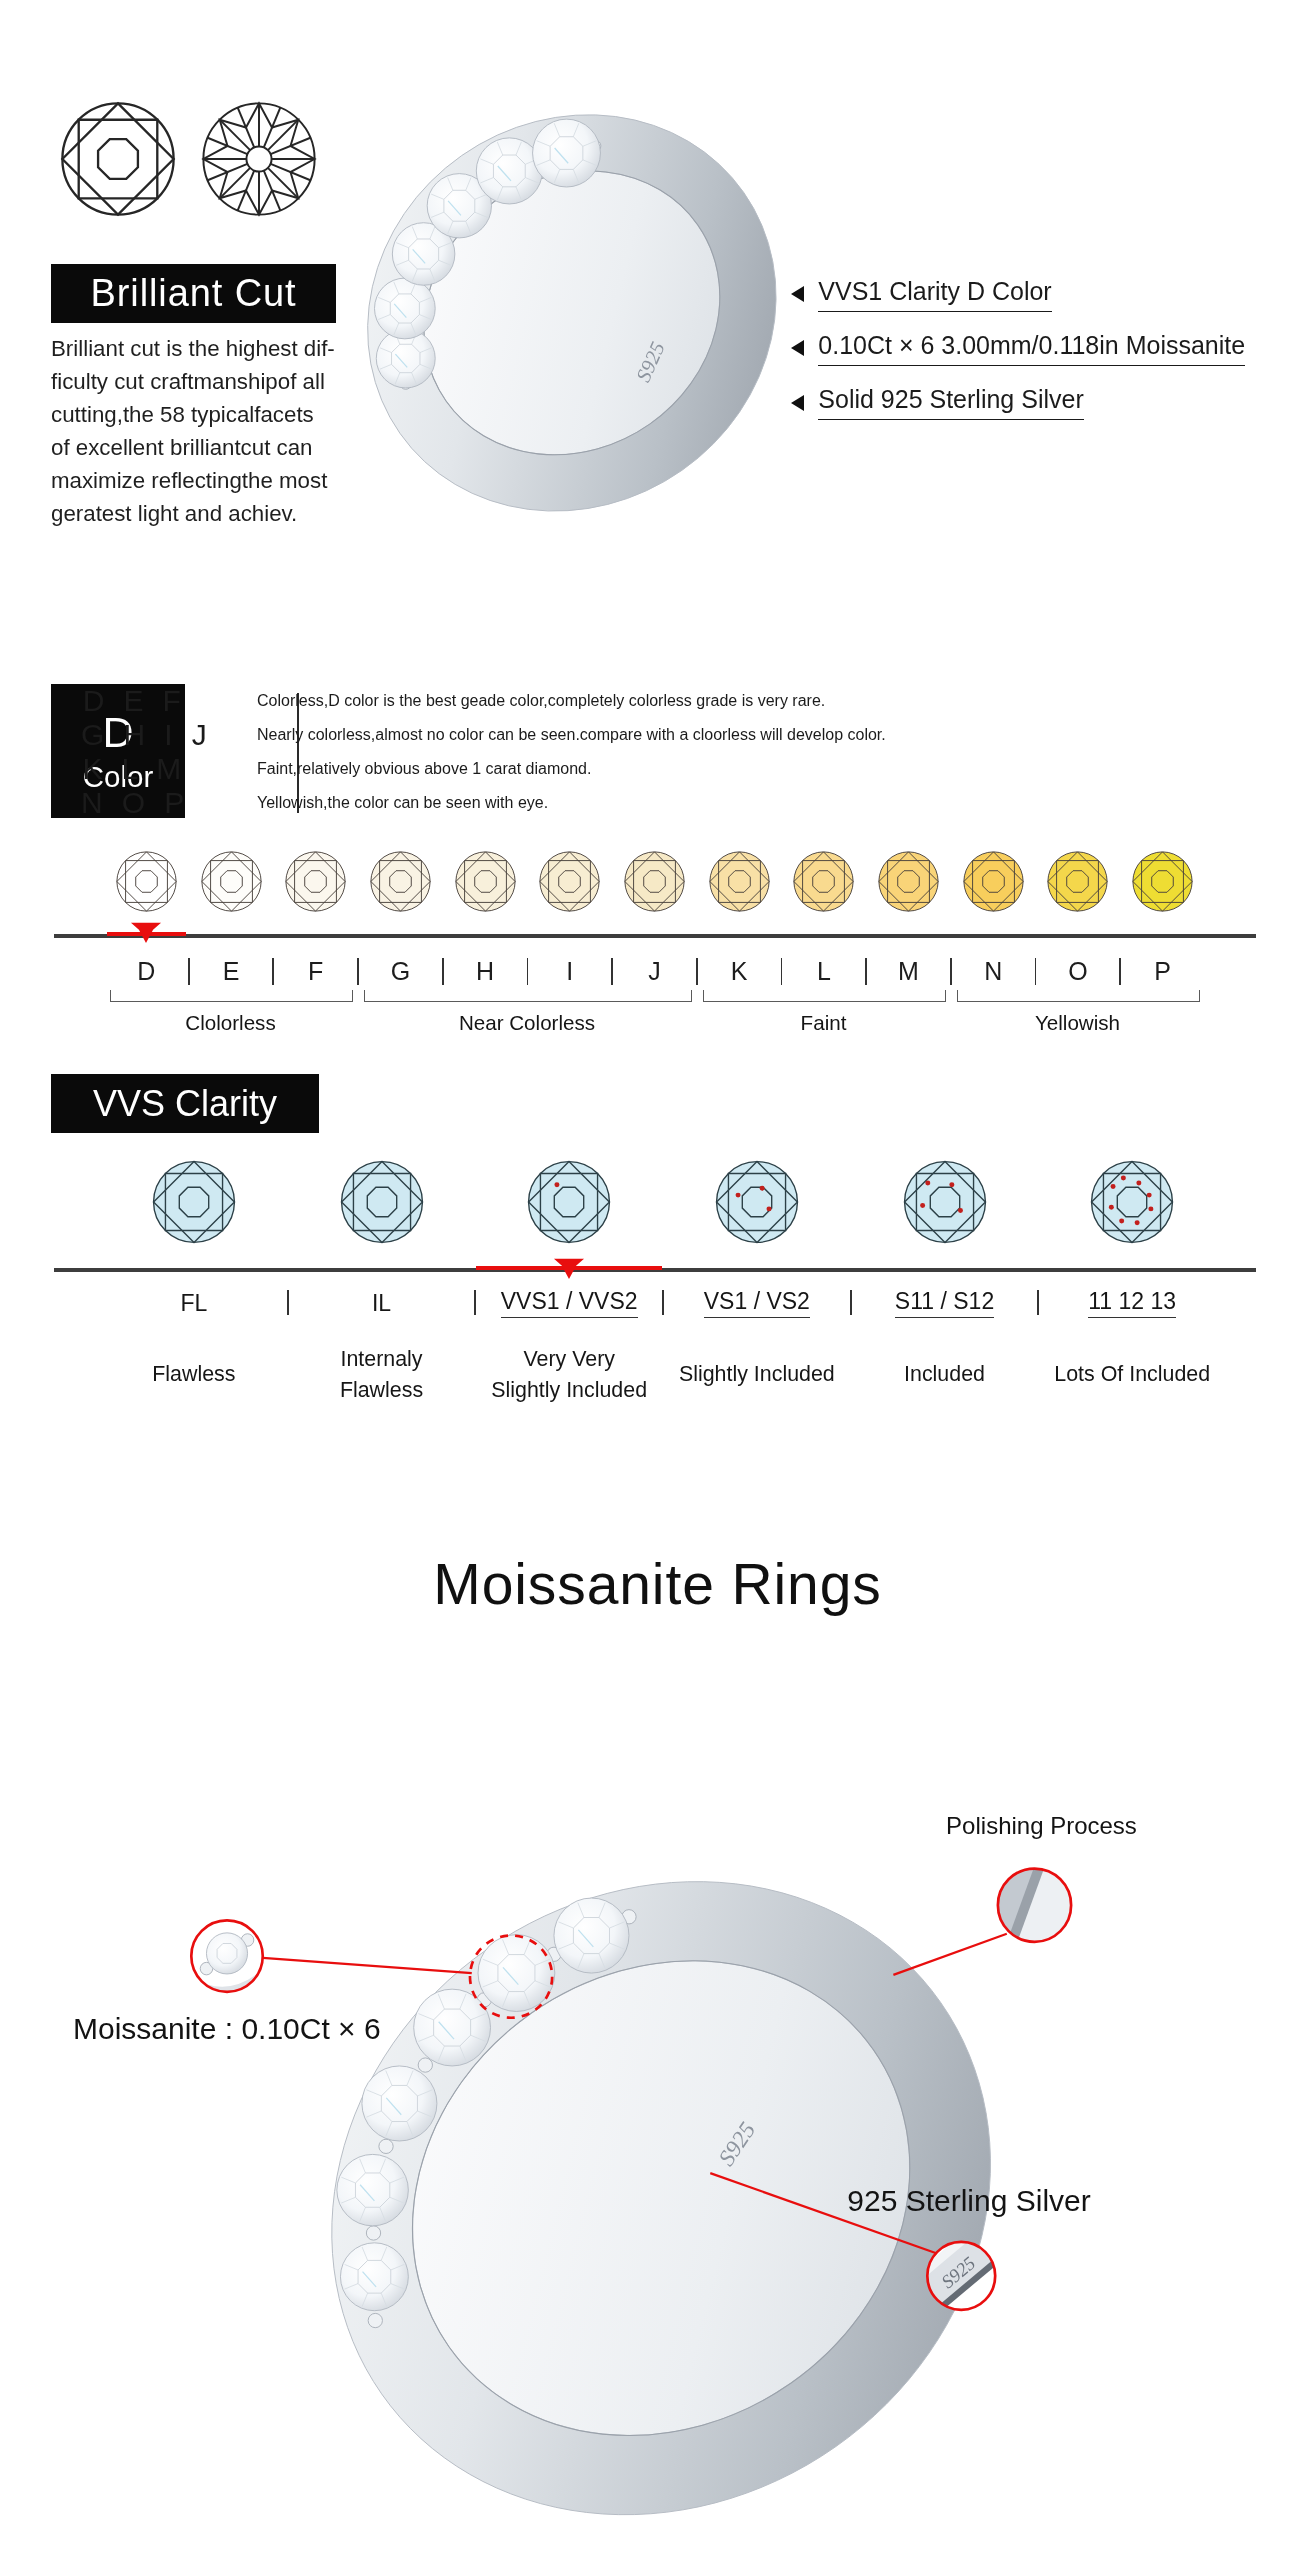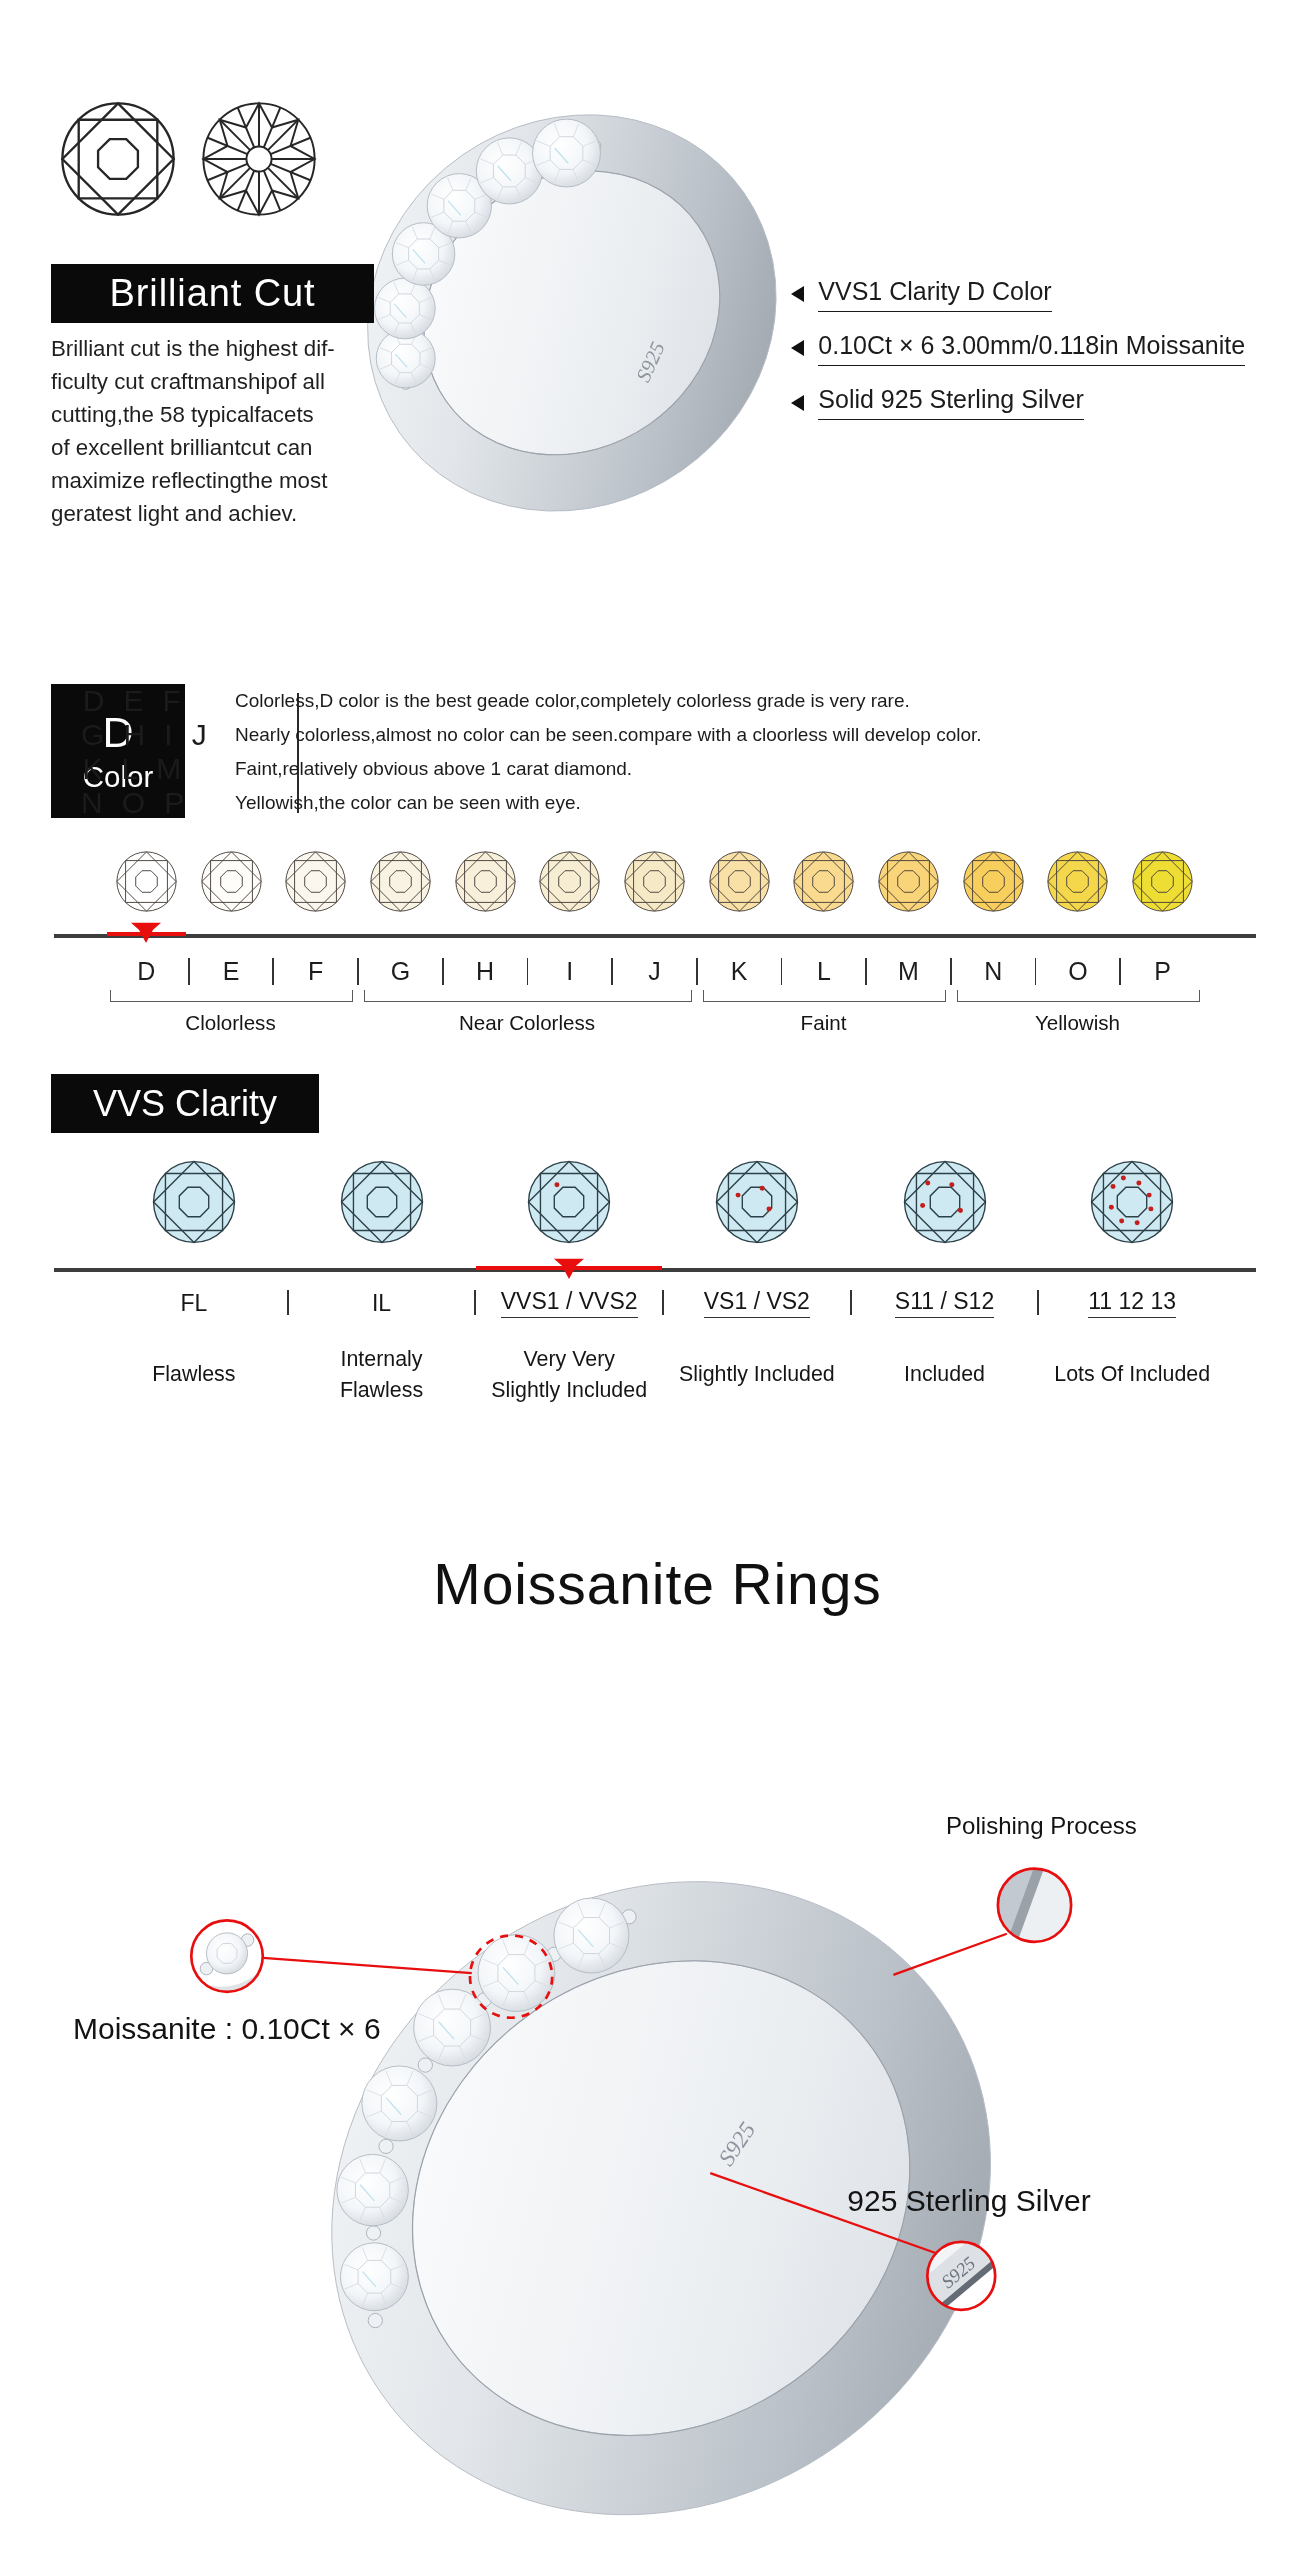--- a/index.html
+++ b/index.html
@@ -2,21 +2,21 @@
 <html style="font-size:14.3px"><head>
 <meta charset="utf-8">
 <style>
   html,body{margin:0;padding:0;background:#ffffff;}
   .page{position:relative;width:1291px;height:2576px;background:#fff;
         font-family:"Liberation Sans",sans-serif;color:#1b1b1b;overflow:hidden;}
   .abs{position:absolute;}
 
   
   .banner{position:absolute;background:#0a0a0a;color:#fff;display:flex;align-items:center;justify-content:center;}
-  #banner1{left:51px;top:264px;width:323px;height:59px;font-size:38px;letter-spacing:0.9px;}
+  #banner1{left:51px;top:264px;width:285px;height:59px;font-size:38px;letter-spacing:0.9px;}
   #banner2{left:51px;top:1074px;width:268px;height:59px;font-size:36px;}
 
   
   #para{position:absolute;left:51px;top:332px;width:375px;font-size:22.3px;line-height:33px;color:#1f1f1f;}
   .para-line{white-space:nowrap;}
 
   
   #features{position:absolute;left:791px;top:277px;}
   .feat-row{display:flex;align-items:center;margin-bottom:19.7px;}
   .tri{width:0;height:0;border-top:8px solid transparent;border-bottom:8px solid transparent;
@@ -25,21 +25,21 @@
 
   
   .dcolor-box{position:absolute;left:51px;top:684px;width:134px;height:134px;background:#0a0a0a;color:#fff;
               display:flex;flex-direction:column;align-items:center;justify-content:center;}
   .dc1{font-size:43px;line-height:52px;}
   .dc2{font-size:29.5px;line-height:38px;}
   .dc-divider{position:absolute;left:297px;top:693px;width:1.8px;height:120px;background:#2a2a2a;}
   #dcolor-rows{position:absolute;left:0;top:684px;width:1291px;}
   .dc-row{display:flex;align-items:center;height:34px;}
   .dc-codes{width:107px;margin-left:81px;text-align:center;font-size:30px;letter-spacing:5.4px;white-space:nowrap;}
-  .dc-desc{margin-left:47px;font-size:19px;white-space:nowrap;}
+  .dc-desc{margin-left:69px;font-size:16px;white-space:nowrap;}
 
   
   .scale-line{position:absolute;left:54px;width:1202px;height:3.6px;background:#3d3d3d;}
   .red-line{position:absolute;height:3.6px;background:#e80e0e;}
   .marker{position:absolute;width:36px;height:23px;}
   #gem-row{position:absolute;left:104px;top:850px;width:1101px;display:flex;}
   .gem-col{flex:1;display:flex;justify-content:center;}
   #letter-row{position:absolute;left:104px;top:956px;width:1101px;height:30px;display:flex;}
   .letter-col{flex:1;position:relative;display:flex;align-items:center;justify-content:center;
               font-size:25px;color:#1d1d1d;}

